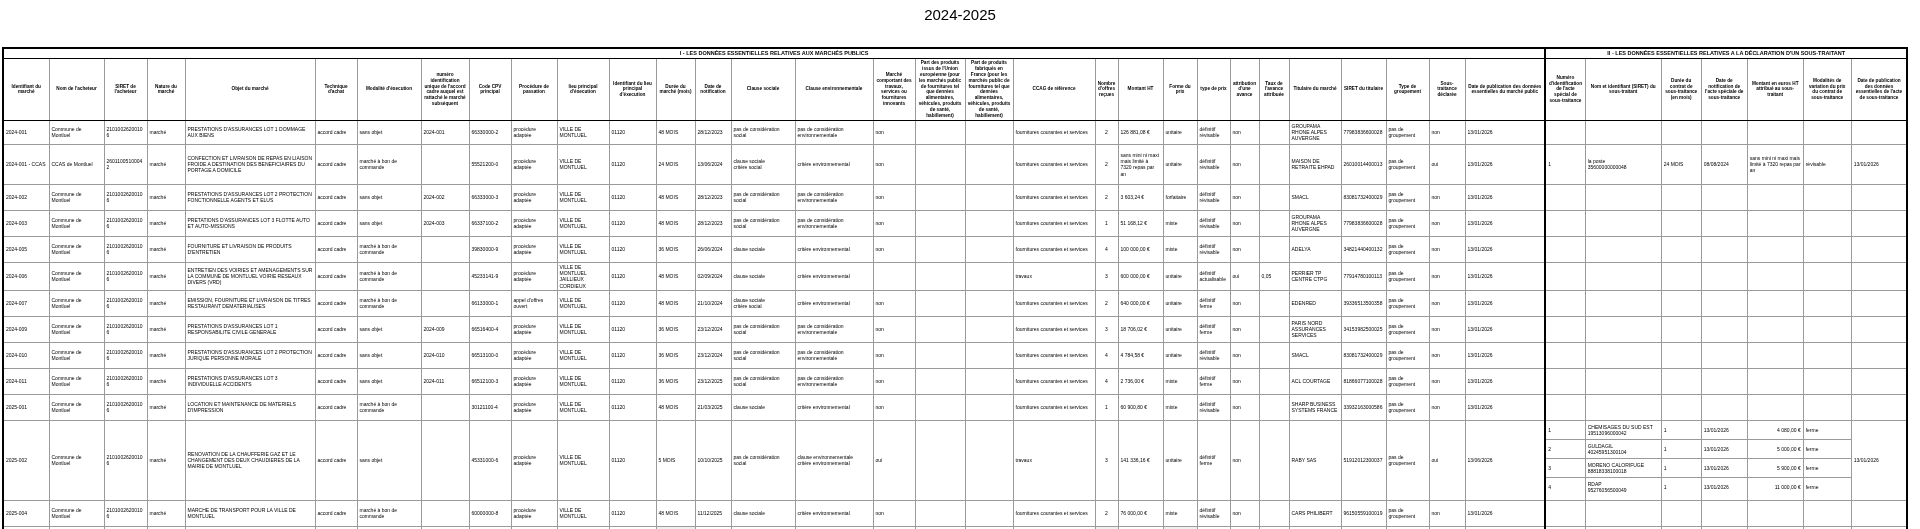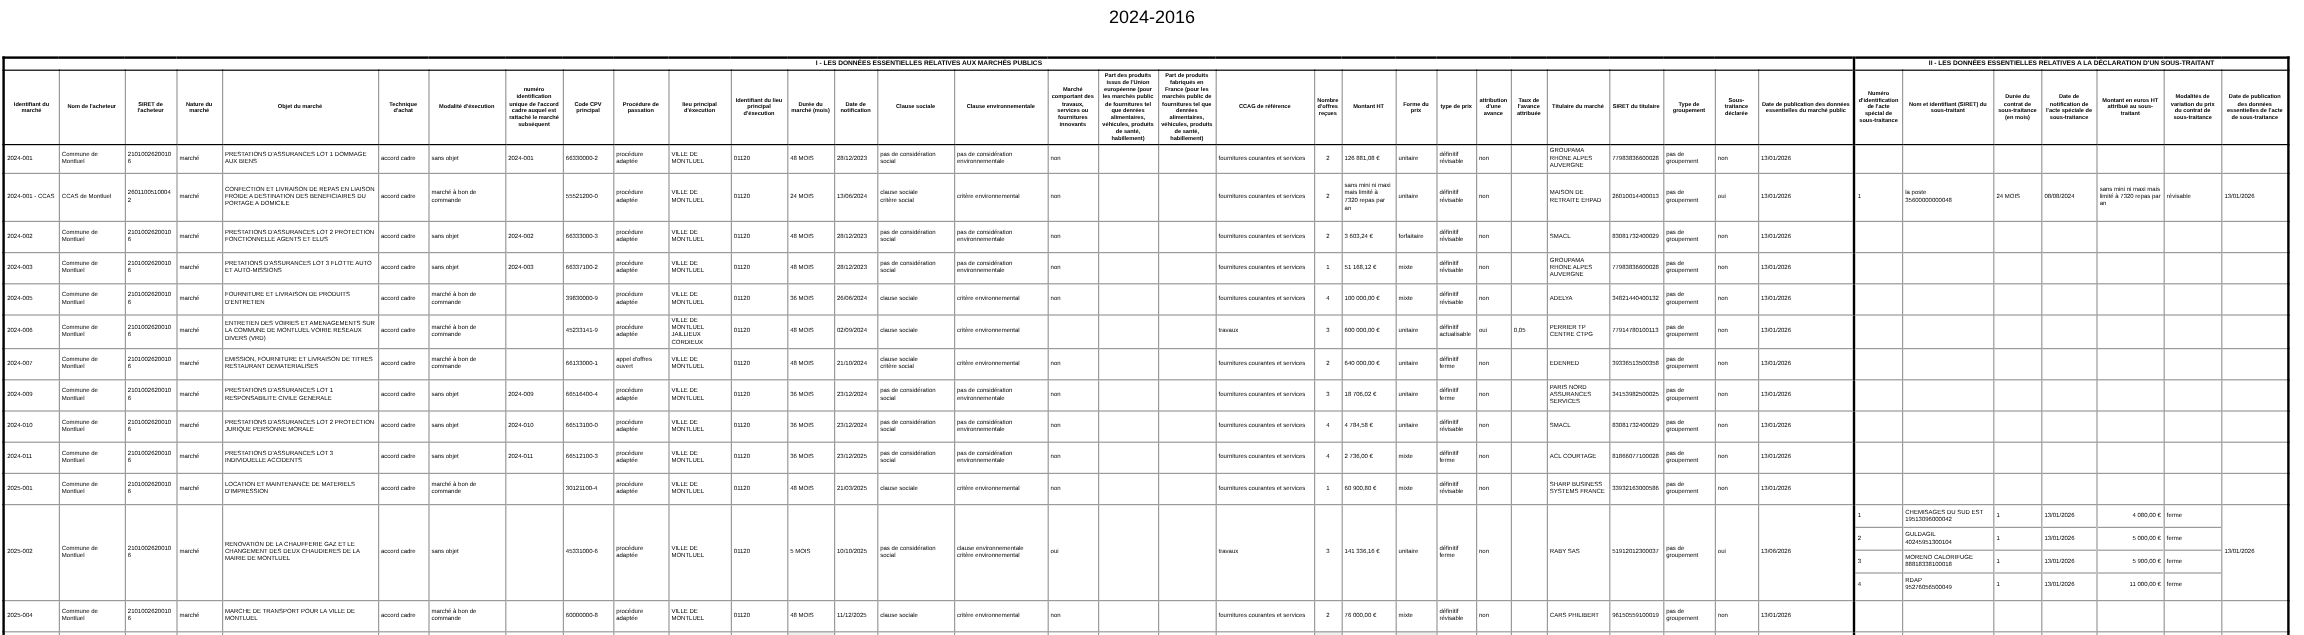--- a/index.html
+++ b/index.html
@@ -15,21 +15,21 @@
   .sec2start{border-left:2px solid #000 !important;}
   td.stk{padding:0;vertical-align:top;}
   td.stk > div{border-bottom:1px solid #9a9a9a;min-height:19px;display:flex;align-items:center;padding:1px 2px;box-sizing:border-box;}
   td.stk > div:last-child{border-bottom:none;}
   td.stk > div.num{justify-content:flex-end;text-align:right;}
   .hl{background:#efefef;}
 </style>
 </head>
 <body>
 
-<div class="title">2024-2016</div>
+<div class="title">2024-2025</div>
 
 <table id="tbl">
     <colgroup>
       <col style="width: 46px;">
       <col style="width: 55px;">
       <col style="width: 43px;">
       <col style="width: 38px;">
       <col style="width: 130px;">
       <col style="width: 42px;">
       <col style="width: 64px;">

